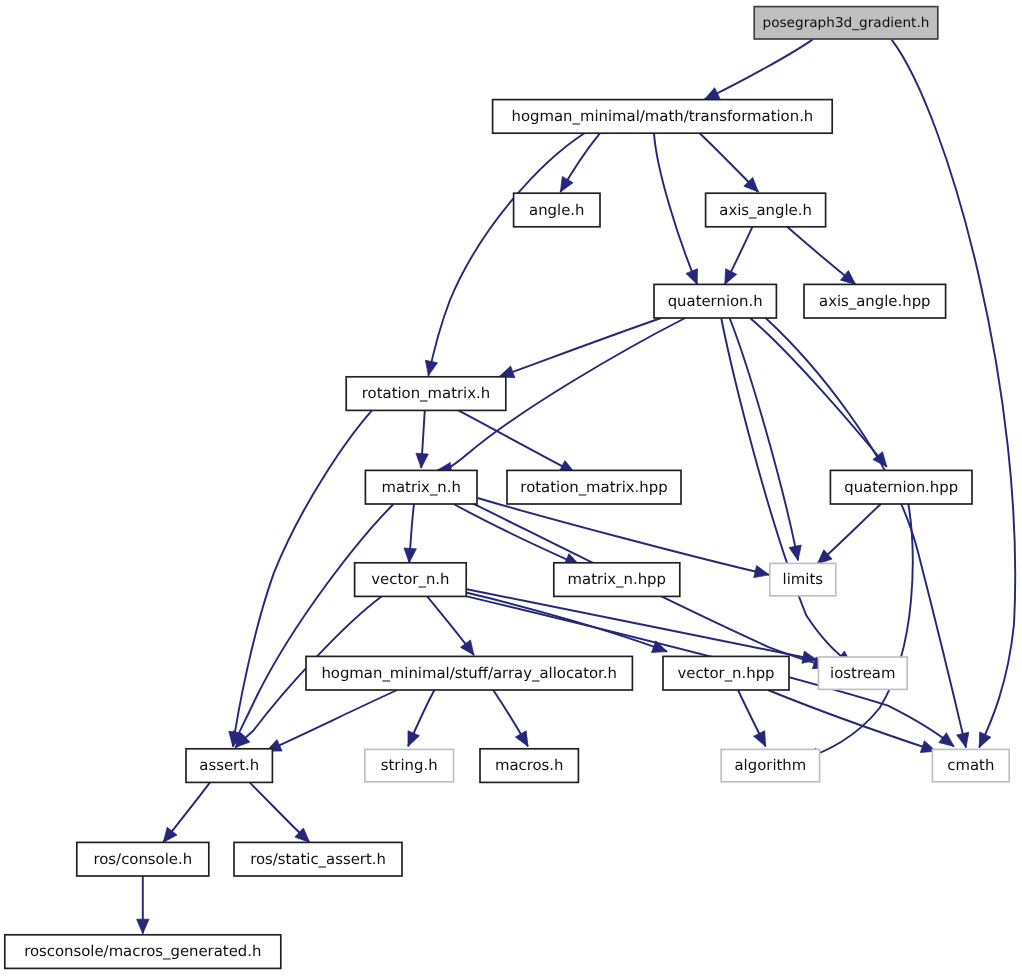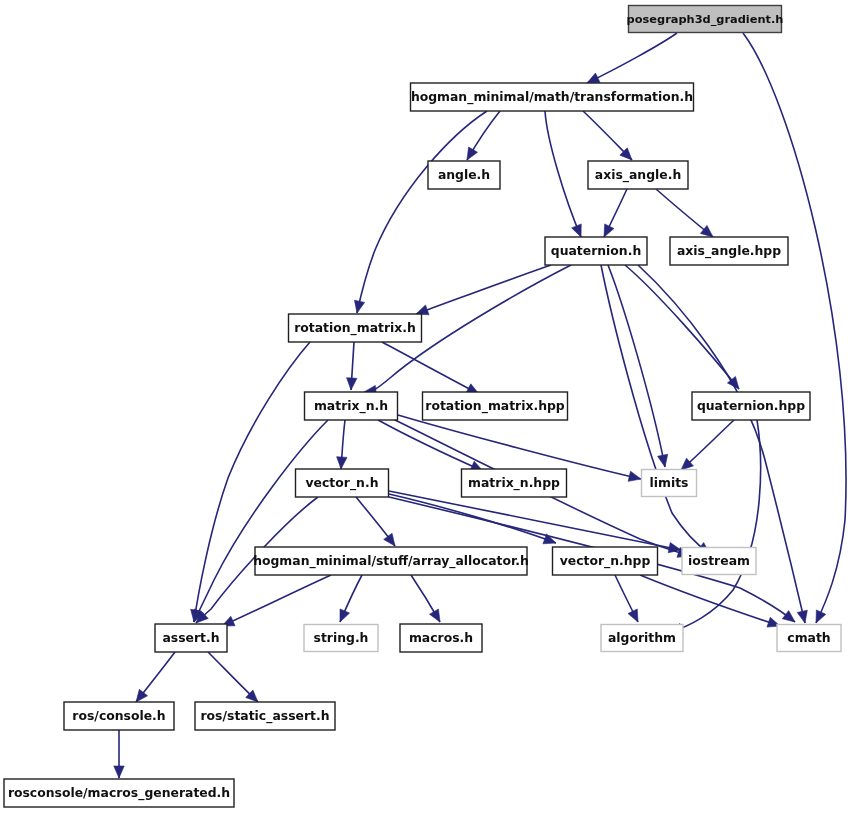--- a/index.html
+++ b/index.html
@@ -7,21 +7,20 @@
     padding: 0;
     background: #ffffff;
   }
   #canvas-wrap {
     position: relative;
     width: 852px;
     height: 813px;
     background: #ffffff;
     overflow: hidden;
     font-family: "DejaVu Sans", "Liberation Sans", sans-serif;
-    font-weight: bold;
   }
   svg#graph {
     position: absolute;
     top: 0; left: 0;
     width: 852px;
     height: 813px;
     display: block;
   }
   .edge-path {
     fill: none;

